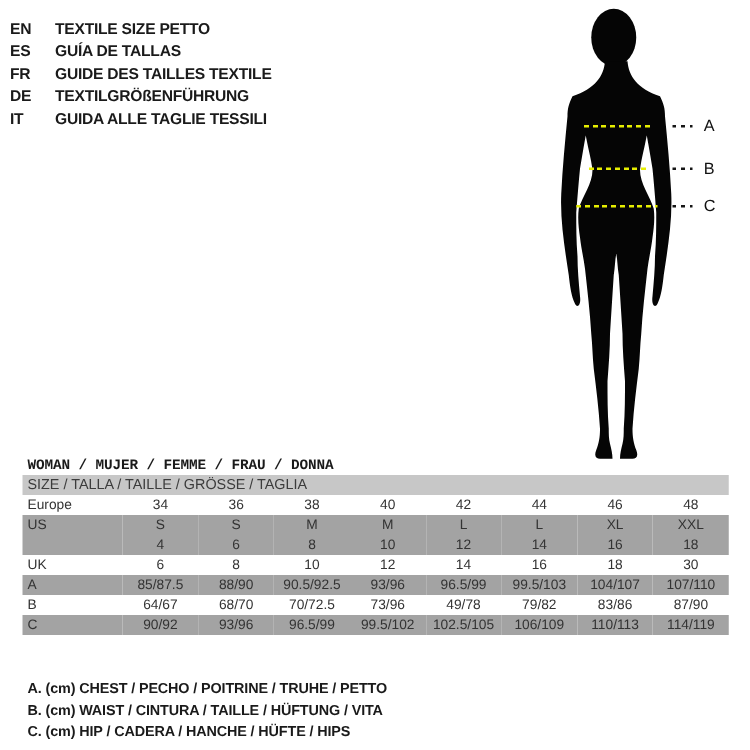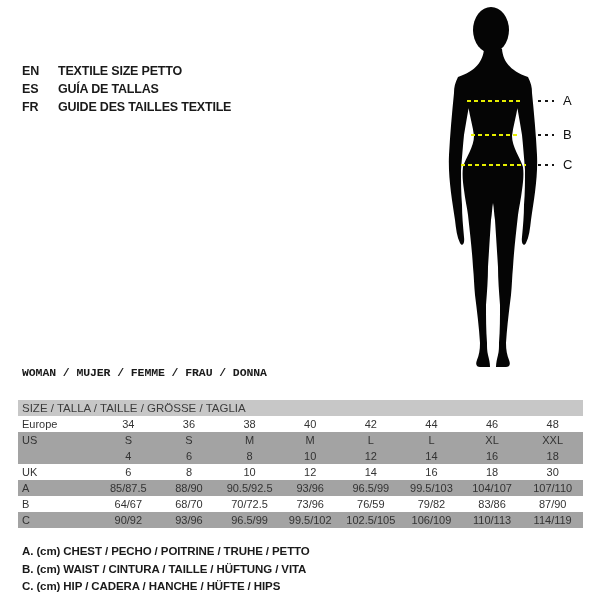--- a/index.html
+++ b/index.html
@@ -1,21 +1,21 @@
 <!DOCTYPE html>
 <html><head>
 <meta charset="utf-8">
 <style>
   html,body { margin:0; padding:0; }
   .page {
     position:relative; width:600px; height:600px; background:#ffffff;
     font-family:"Liberation Sans", sans-serif; color:#1a1a1a; overflow:hidden;
   }
   
-  .lang-list { position:absolute; left:22px; top:14px;margin-top:48px; }
+  .lang-list { position:absolute; left:8px; top:14px; }
   .lang-row { display:flex; height:18px; align-items:center;
               font-weight:bold; font-size:12.5px; letter-spacing:-0.2px; }
   .lang-code { width:36px; }
   
   .figure { position:absolute; left:428px; top:5px; width:130px; height:365px; }
   .figure svg { display:block; width:130px; height:365px; }
   
   .dash-y { position:absolute; height:2px;
             background:repeating-linear-gradient(90deg,#e6ee00 0 4px, transparent 4px 7px); }
   .dash-b { position:absolute; height:2px;
@@ -25,21 +25,21 @@
   .m-c-y { left:461px; top:164px; width:65px; }
   .m-a-b { left:538px; top:100px; width:16px; }
   .m-b-b { left:538px; top:134px; width:16px; }
   .m-c-b { left:538px; top:164px; width:16px; }
   .mlabel { position:absolute; left:563px; font-size:13px; color:#111; }
   .mlabel.a { top:93px; } .mlabel.b { top:127px; } .mlabel.c { top:157px; }
   
   .section-title { position:absolute; left:22px; top:366px;
                    font-weight:bold; font-size:11.5px; letter-spacing:-0.1px;font-family:Liberation Mono, monospace; }
   
-  .size-table { position:absolute; left:18px; top:400px; width:565px;
+  .size-table { position:absolute; left:18px; top:380px; width:565px;
                 border-collapse:collapse; table-layout:fixed;
                 font-size:11px; color:#333333; }
   .size-table th, .size-table td { padding:0; height:16px; font-weight:normal;
                                    vertical-align:middle; white-space:nowrap; }
   .size-table thead th { background:#c7c7c7; text-align:left; padding-left:4px;
                          color:#3c3c3c; font-size:11.5px; }
   .size-table tbody th { text-align:left; padding-left:4px; }
   .size-table tbody td { text-align:center; }
   .size-table tr.shaded th, .size-table tr.shaded td { background:#a3a3a3; }
   
@@ -57,20 +57,28 @@
       <span class="lang-code">EN</span>
       <span class="lang-label">TEXTILE SIZE PETTO</span>
     </div>
     <div class="lang-row">
       <span class="lang-code">ES</span>
       <span class="lang-label">GUÍA DE TALLAS</span>
     </div>
     <div class="lang-row">
       <span class="lang-code">FR</span>
       <span class="lang-label">GUIDE DES TAILLES TEXTILE</span>
+    </div>
+    <div class="lang-row">
+      <span class="lang-code">DE</span>
+      <span class="lang-label">TEXTILGRÖßENFÜHRUNG</span>
+    </div>
+    <div class="lang-row">
+      <span class="lang-code">IT</span>
+      <span class="lang-label">GUIDA ALLE TAGLIE TESSILI</span>
     </div>
   </div>
 
   <div class="figure">
     <svg viewBox="0 0 130 365" xmlns="http://www.w3.org/2000/svg" aria-hidden="true">
       <ellipse cx="63" cy="25" rx="18" ry="23" fill="#050505"></ellipse>
       <path fill="#050505" d="
         M 56 44
         C 55 56 48 66 30 72
         C 27 78 26 82 26 88
@@ -216,21 +224,21 @@
           <td>99.5/103</td>
           <td>104/107</td>
           <td>107/110</td>
         </tr>
         <tr>
           <th>B</th>
           <td>64/67</td>
           <td>68/70</td>
           <td>70/72.5</td>
           <td>73/96</td>
-          <td>76/59</td>
+          <td>49/78</td>
           <td>79/82</td>
           <td>83/86</td>
           <td>87/90</td>
         </tr>
         <tr class="shaded">
           <th>C</th>
           <td>90/92</td>
           <td>93/96</td>
           <td>96.5/99</td>
           <td>99.5/102</td>

